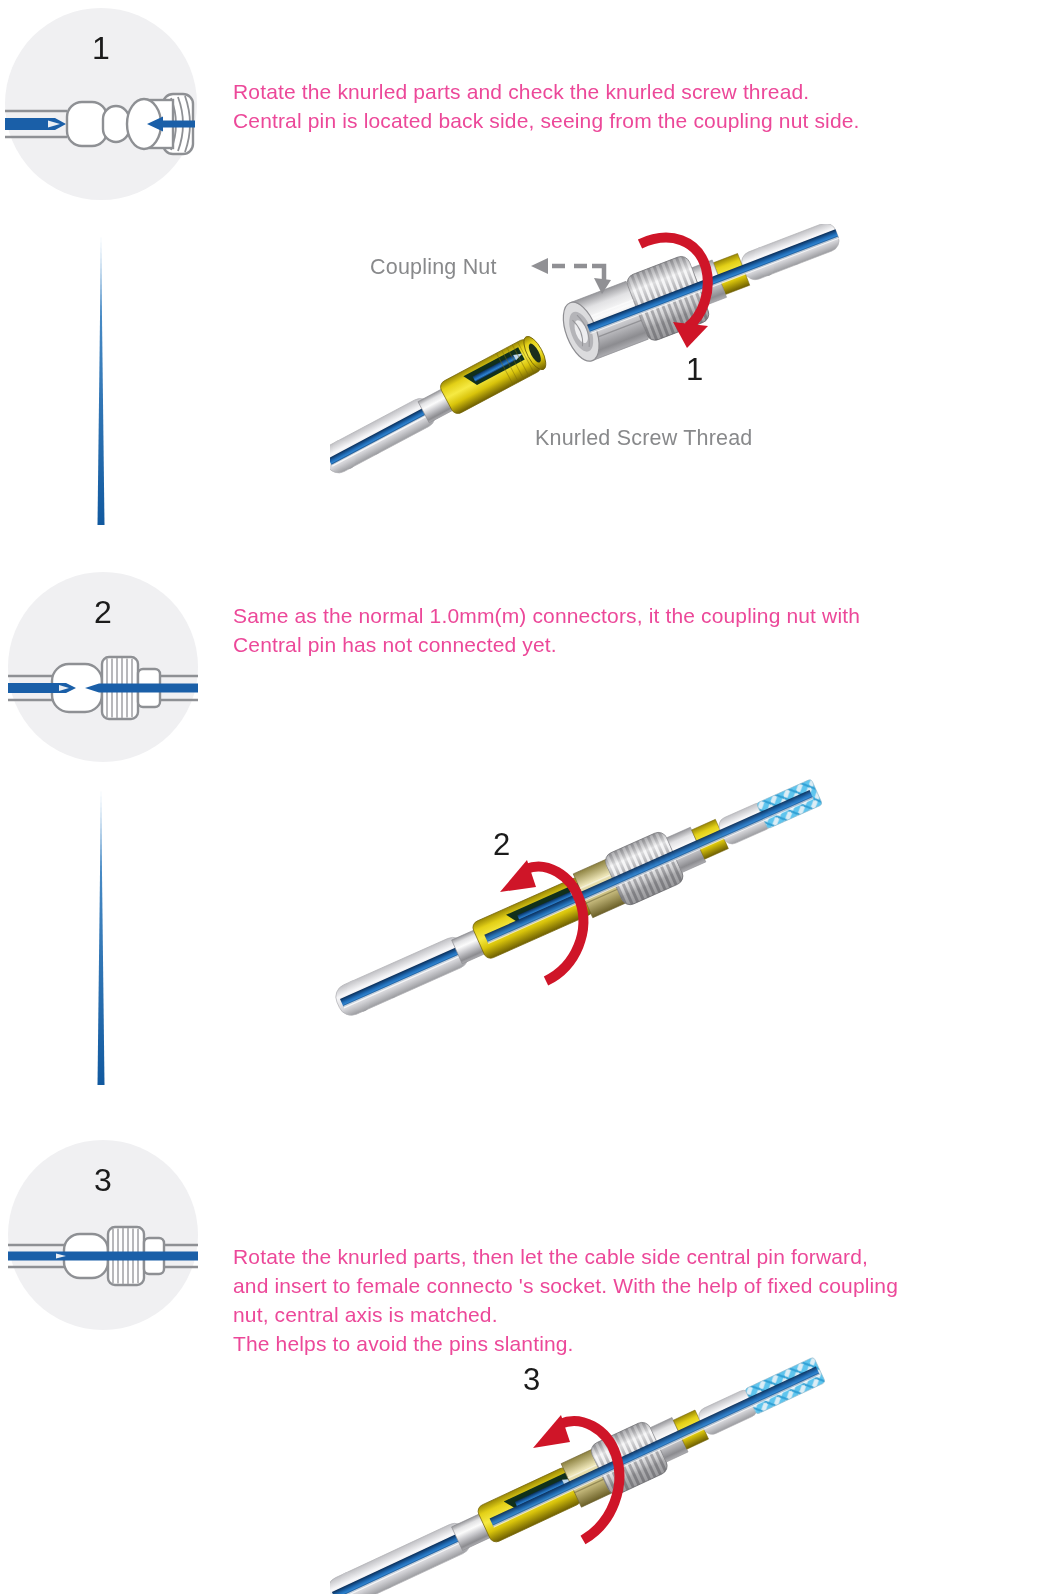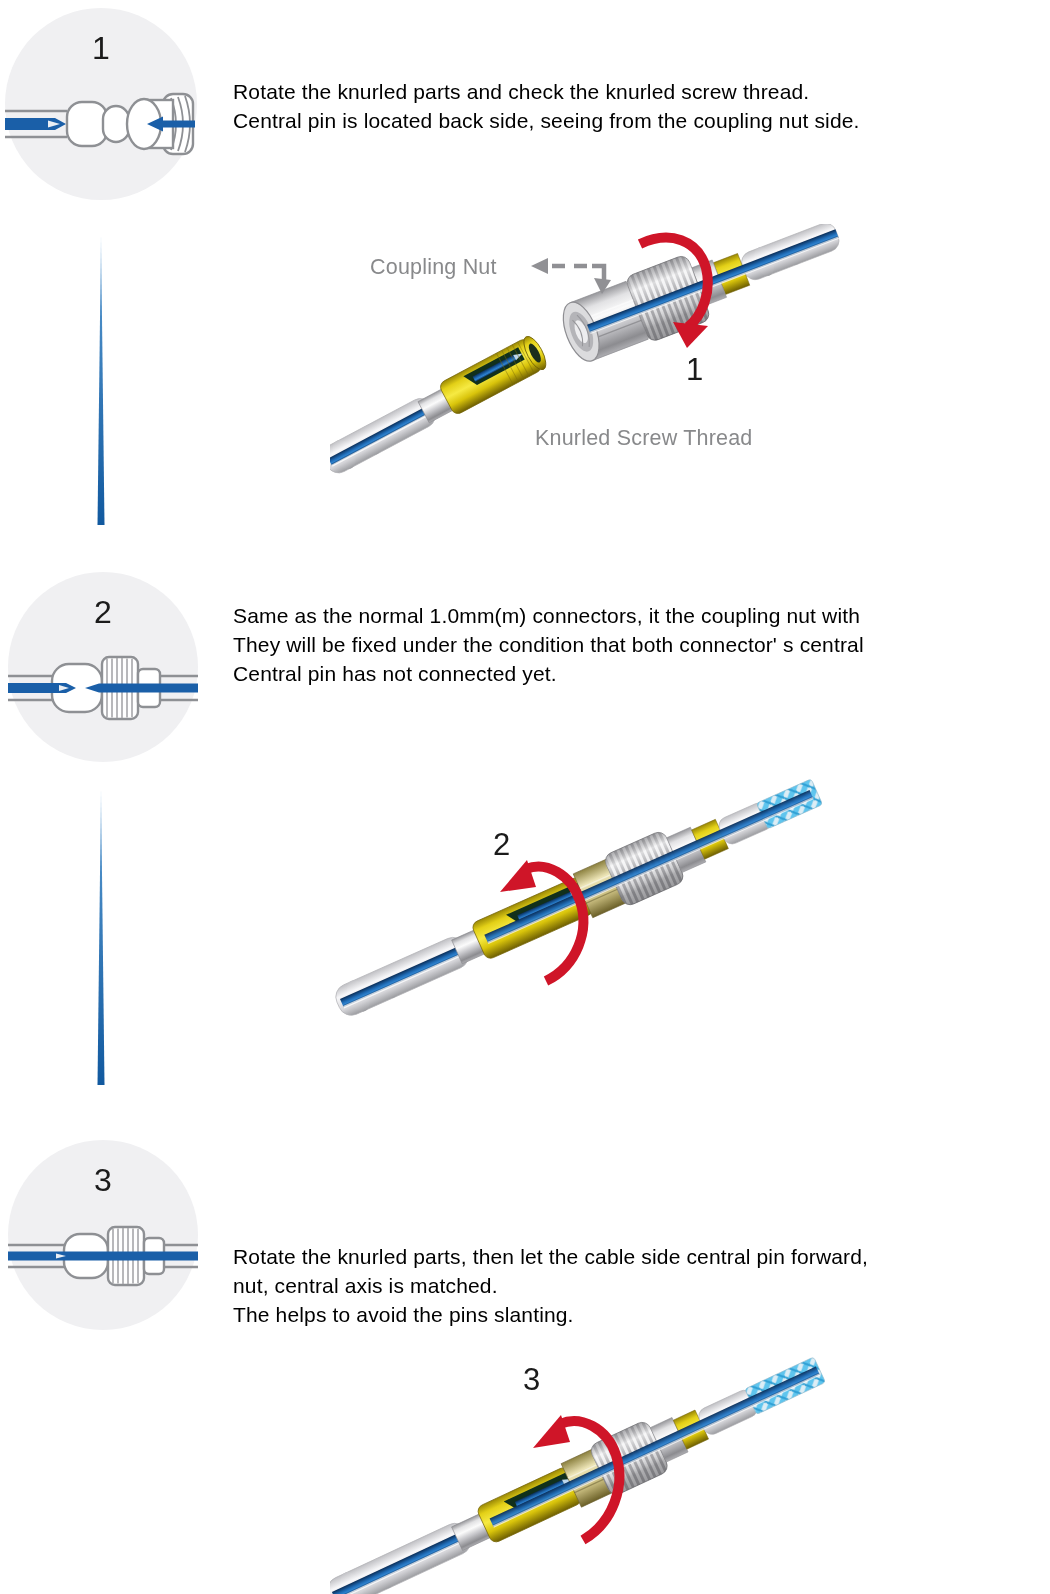--- a/index.html
+++ b/index.html
@@ -3,21 +3,21 @@
 <meta charset="utf-8">
 <style>
   *{margin:0;padding:0;box-sizing:border-box}
   html,body{background:#fff}
   body{font-family:"Liberation Sans",sans-serif;-webkit-font-smoothing:antialiased}
   .page{position:relative;width:1050px;height:1594px;background:#ffffff;overflow:hidden}
   .abs{position:absolute}
   .badge{position:absolute;border-radius:50%;background:#f0f0f2}
   .badge svg{position:absolute;left:0;top:0}
   .badge-num{position:absolute;width:100%;text-align:center;top:22px;font-size:32px;color:#1b1b1b;letter-spacing:0}
-  .text-block{position:absolute;color:#000000;font-size:21px;line-height:29px;letter-spacing:.15px;white-space:nowrap}
+  .text-block{position:absolute;color:#ec4899;font-size:21px;line-height:29px;letter-spacing:.15px;white-space:nowrap}
   svg text{font-family:"Liberation Sans",sans-serif}
   .fig-label{fill:#88898b;font-size:21.5px;letter-spacing:.2px}
   .fig-num{fill:#1b1b1b;font-size:31px}
 </style>
 </head>
 <body>
 
 <div class="page">
 
   <svg width="0" height="0" style="position:absolute" aria-hidden="true">
@@ -175,21 +175,20 @@
           <path d="M152,104 H190 M152,128 H190"></path>
         </g>
       <polygon points="0,111 58,111 68,116 58,121 0,121" fill="#1a5fa8"></polygon>
       <polygon points="51,113 61,116 51,119" fill="#e9eef4"></polygon>
       <polygon points="77,116 91,111.5 190,111.5 190,120.5 91,120.5" fill="#1a5fa8"></polygon>
     </svg>
   </div>
 
   <div class="text-block" style="left:233px;top:601px">
     <div>Same as the normal 1.0mm(m) connectors, it the coupling nut with</div>
-    <div>They will be fixed under the condition that both connector' s central</div>
     <div>Central pin has not connected yet.</div>
   </div>
 
   <svg class="abs" style="left:92px;top:786px" width="18" height="302" viewBox="0 0 18 302">
     <polygon points="9,3 5.5,299 12.5,299" fill="url(#gLine)"></polygon>
   </svg>
 
   <svg class="abs" style="left:330px;top:758px" width="510" height="258" viewBox="0 0 510 258">
     <g transform="translate(10,246) rotate(-24)">
       <rect x="-2" y="-16" width="140" height="32" rx="13" fill="url(#gSheath)" stroke="#b3b3b7" stroke-width="0.7"></rect>
@@ -234,20 +233,21 @@
       <g stroke="#8e9094" stroke-width="2.4" fill="none">
           <path d="M156,105 H190 M156,127 H190"></path>
         </g>
       <rect x="0" y="111.5" width="190" height="9" fill="#1a5fa8"></rect>
       <polygon points="48,113.5 58,116 48,118.5" fill="#e9eef4"></polygon>
     </svg>
   </div>
 
   <div class="text-block" style="left:233px;top:1242px">
     <div>Rotate the knurled parts, then let the cable side central pin forward,</div>
+    <div>and insert to female connecto 's socket. With the help of fixed coupling</div>
     <div>nut, central axis is matched.</div>
     <div>The helps to avoid the pins slanting.</div>
   </div>
 
   <svg class="abs" style="left:330px;top:1315px" width="520" height="279" viewBox="0 0 520 279">
     <g transform="translate(2,282) rotate(-25)">
       <rect x="-2" y="-16" width="152" height="32" rx="13" fill="url(#gSheath)" stroke="#b3b3b7" stroke-width="0.7"></rect>
       <ellipse cx="22" cy="0" rx="10" ry="16.5" fill="url(#gSheath)"></ellipse>
       <ellipse cx="56" cy="0" rx="10" ry="16" fill="url(#gSheath)"></ellipse>
       <rect x="2" y="-4.5" width="148" height="9" fill="url(#gBlue)"></rect>

